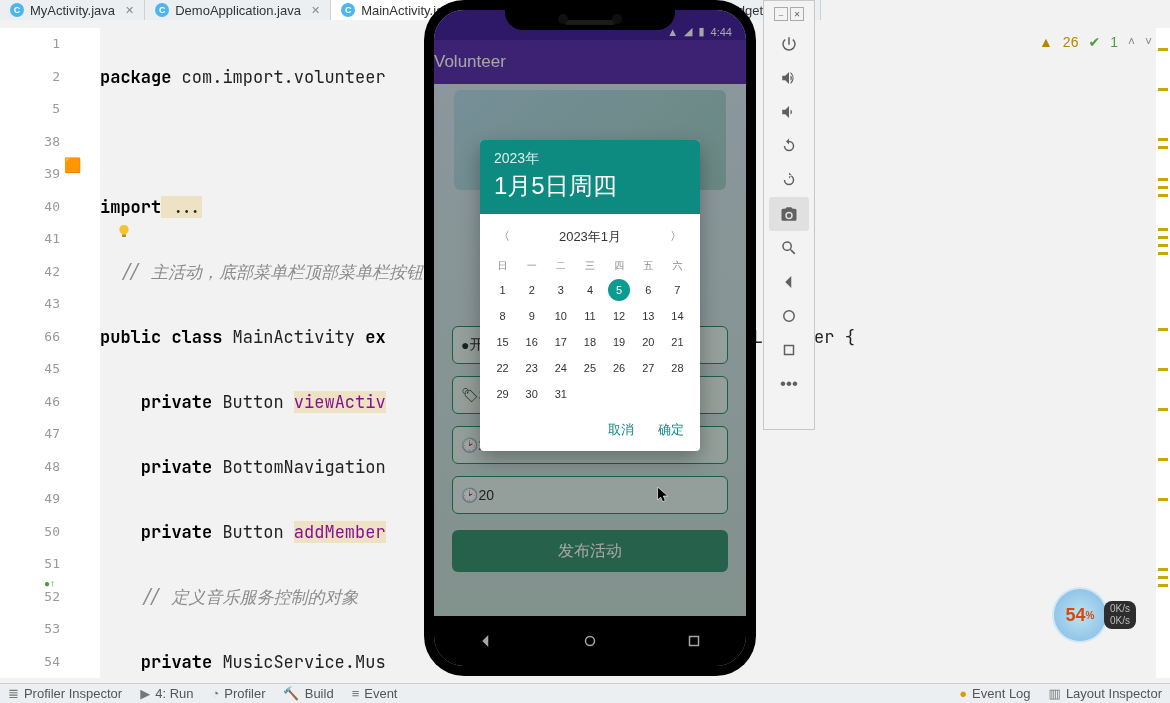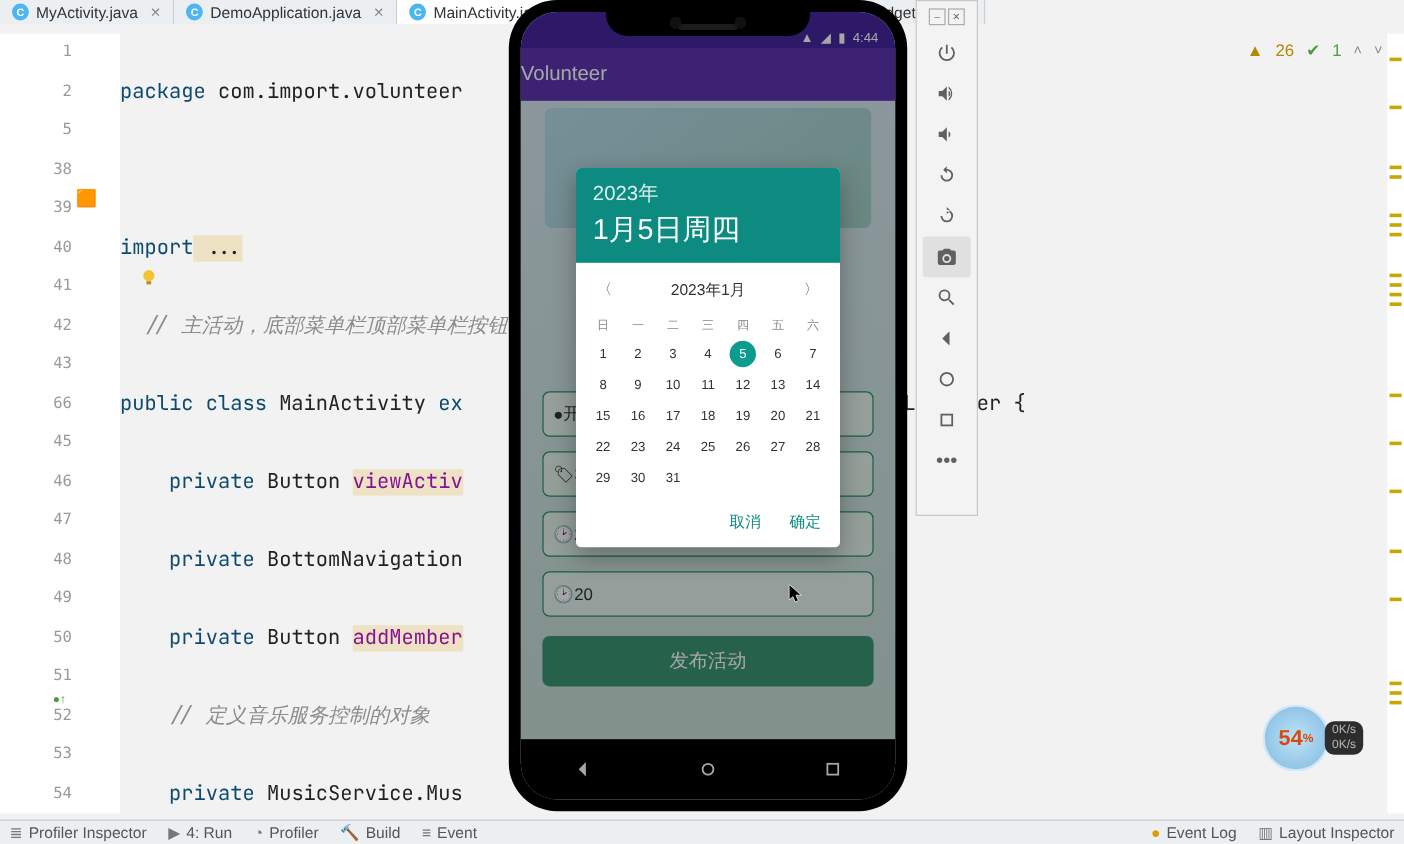--- a/index.html
+++ b/index.html
@@ -9,21 +9,21 @@
   
   .tabs { position: absolute; left: 0; top: 0; height: 20px; display: flex; align-items: center; gap: 0; font-size: 13px; }
   .tab { display: flex; align-items: center; padding: 0 10px; height: 20px; gap: 6px; color: #333; background: #eceff1; border-right: 1px solid #d0d0d0; cursor: pointer; }
   .tab.active { background: #ffffff; }
   .tab .c-icon { width: 14px; height: 14px; border-radius: 50%; background: #4db6f0; color: #fff; font-size: 9px; display:flex; align-items:center; justify-content:center; font-weight:bold; }
   .tab .close { color:#888; font-size:11px; margin-left:4px; }
 
   
   .gutter { position: absolute; left: 0; top: 28px; width: 100px; background: #fff; font-family: "Consolas", monospace; font-size: 13px; color: #999; text-align: right; padding-right: 40px; line-height: 32.5px; }
   .code { position: absolute; left: 100px; top: 28px; right: 0; font-family: "Consolas","JetBrains Mono",monospace; font-size: 17px; line-height: 32.5px; color: #222; white-space: pre; }
-  .kw { color: #0c4a6e; }
+  .kw { color: #000000; font-weight: bold; }
   .cmt { color: #8c8c8c; font-style: italic; text-align: right; }
   .fld { color: #871094; }
   .hl { background: #ede2c4; }
 
   
   .stripe { position:absolute; right:0; top:28px; width:14px; height:650px; background:#fff; }
   .stripe .mark { position:absolute; right:2px; width:10px; height:3px; background:#c8a800; }
 
   
   .topright { position:absolute; right:18px; top:34px; display:flex; gap:10px; font-size:14px; align-items:center; color:#555;}
@@ -59,21 +59,21 @@
   .field { position:absolute; left:18px; right:18px; height:38px; border:1.5px solid #2a8f6a; border-radius:6px; background:rgba(231,245,238,.9); display:flex; align-items:center; padding-left:8px; font-size:14px; color:#333;}
   .cta { position:absolute; left:18px; right:18px; height:42px; background:#3b9674; border-radius:6px; color:#fff; display:flex; align-items:center; justify-content:center; font-size:16px;}
   .navbar { position:absolute; bottom:0; left:0; right:0; height:50px; background:#000; display:flex; align-items:center; justify-content:space-around;}
   .navbtn { width:26px; height:26px; display:flex; align-items:center; justify-content:center;}
   .navbtn svg{fill:#fff;}
 
   
   .scrim { position:absolute; inset:0; background:rgba(0,0,0,.35); z-index:10;}
   .dialog { position:absolute; left:50%; top:130px; transform:translateX(-50%); width:220px; background:#fff; border-radius:4px; z-index:11; box-shadow:0 8px 20px rgba(0,0,0,.3); overflow:hidden;}
   .dlg-head { background:#0d8b81; color:#fff; padding:10px 14px 12px;}
-  .dlg-year { font-size:17px; opacity:.85;}
+  .dlg-year { font-size:14px; opacity:.85;}
   .dlg-date { font-size:24px; font-weight:500; margin-top:2px;}
   .dlg-month { display:flex; align-items:center; justify-content:space-between; padding:10px 12px 4px; font-size:13px; color:#333;}
   .dlg-month .nav{ color:#555; font-size:12px; padding:4px 6px; cursor:pointer;}
   .cal { padding:2px 8px 6px;}
   .cal table{ width:100%; border-collapse:collapse; table-layout:fixed;}
   .cal th{ font-size:10px; color:#888; font-weight:400; padding:4px 0;}
   .cal td{ text-align:center; font-size:11px; color:#333; height:26px; cursor:pointer;}
   .cal td.sel span{ display:inline-flex; width:22px; height:22px; border-radius:50%; background:#0d9b8f; color:#fff; align-items:center; justify-content:center;}
   .dlg-actions{ display:flex; justify-content:flex-end; gap:24px; padding:8px 16px 12px; font-size:13px; color:#0d8b81;}
   .dlg-actions span{cursor:pointer;}

